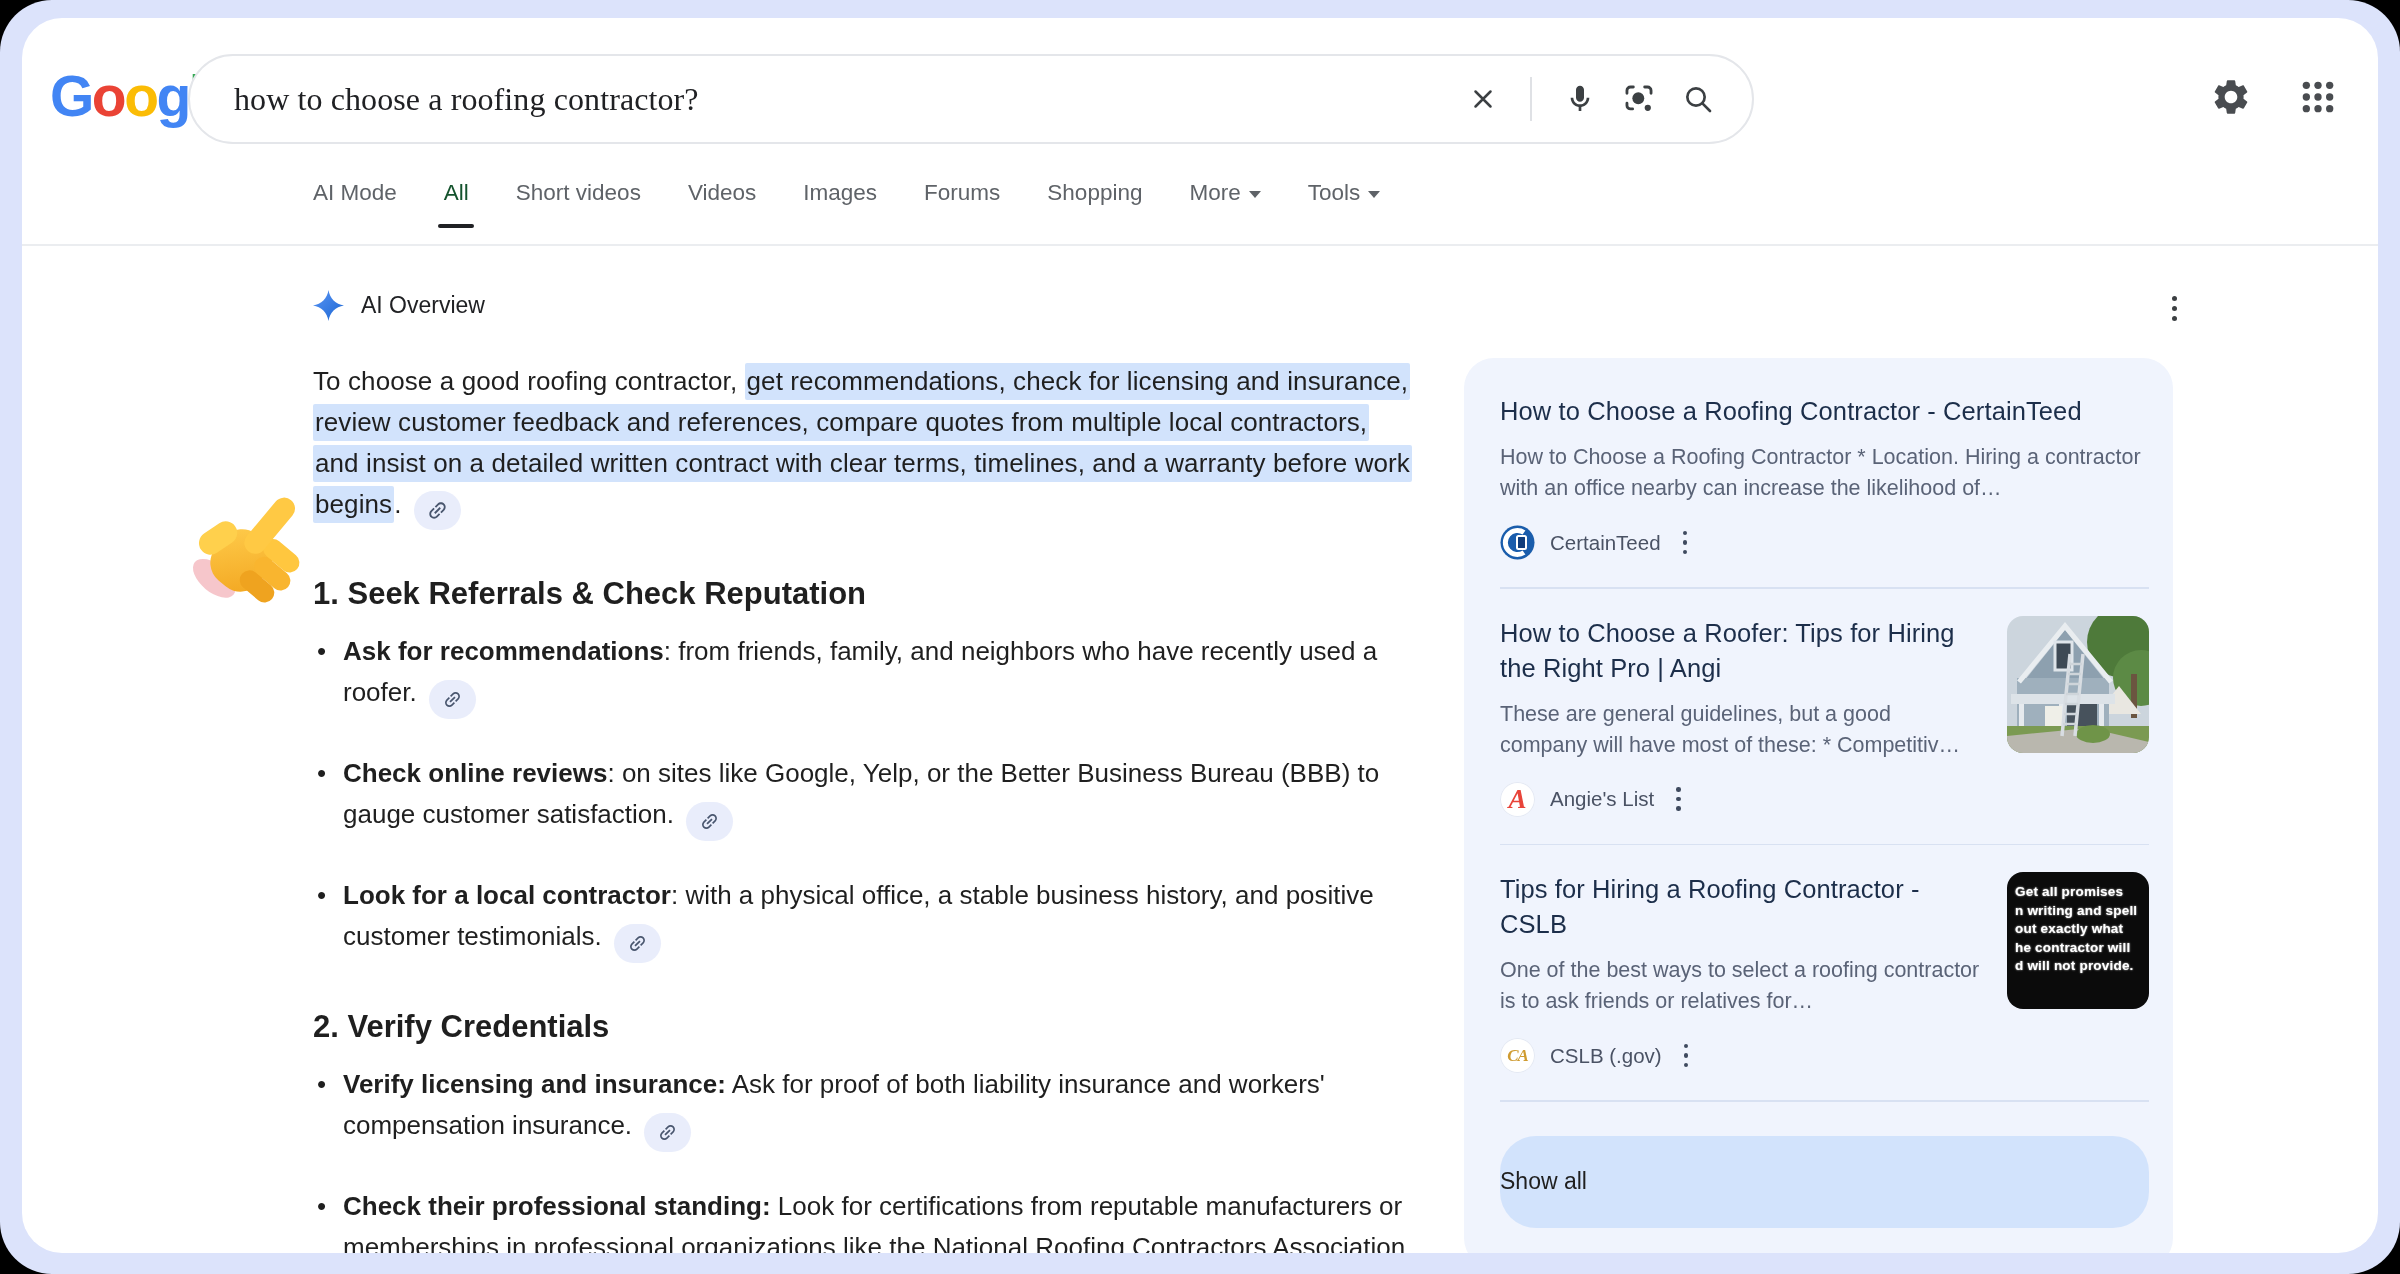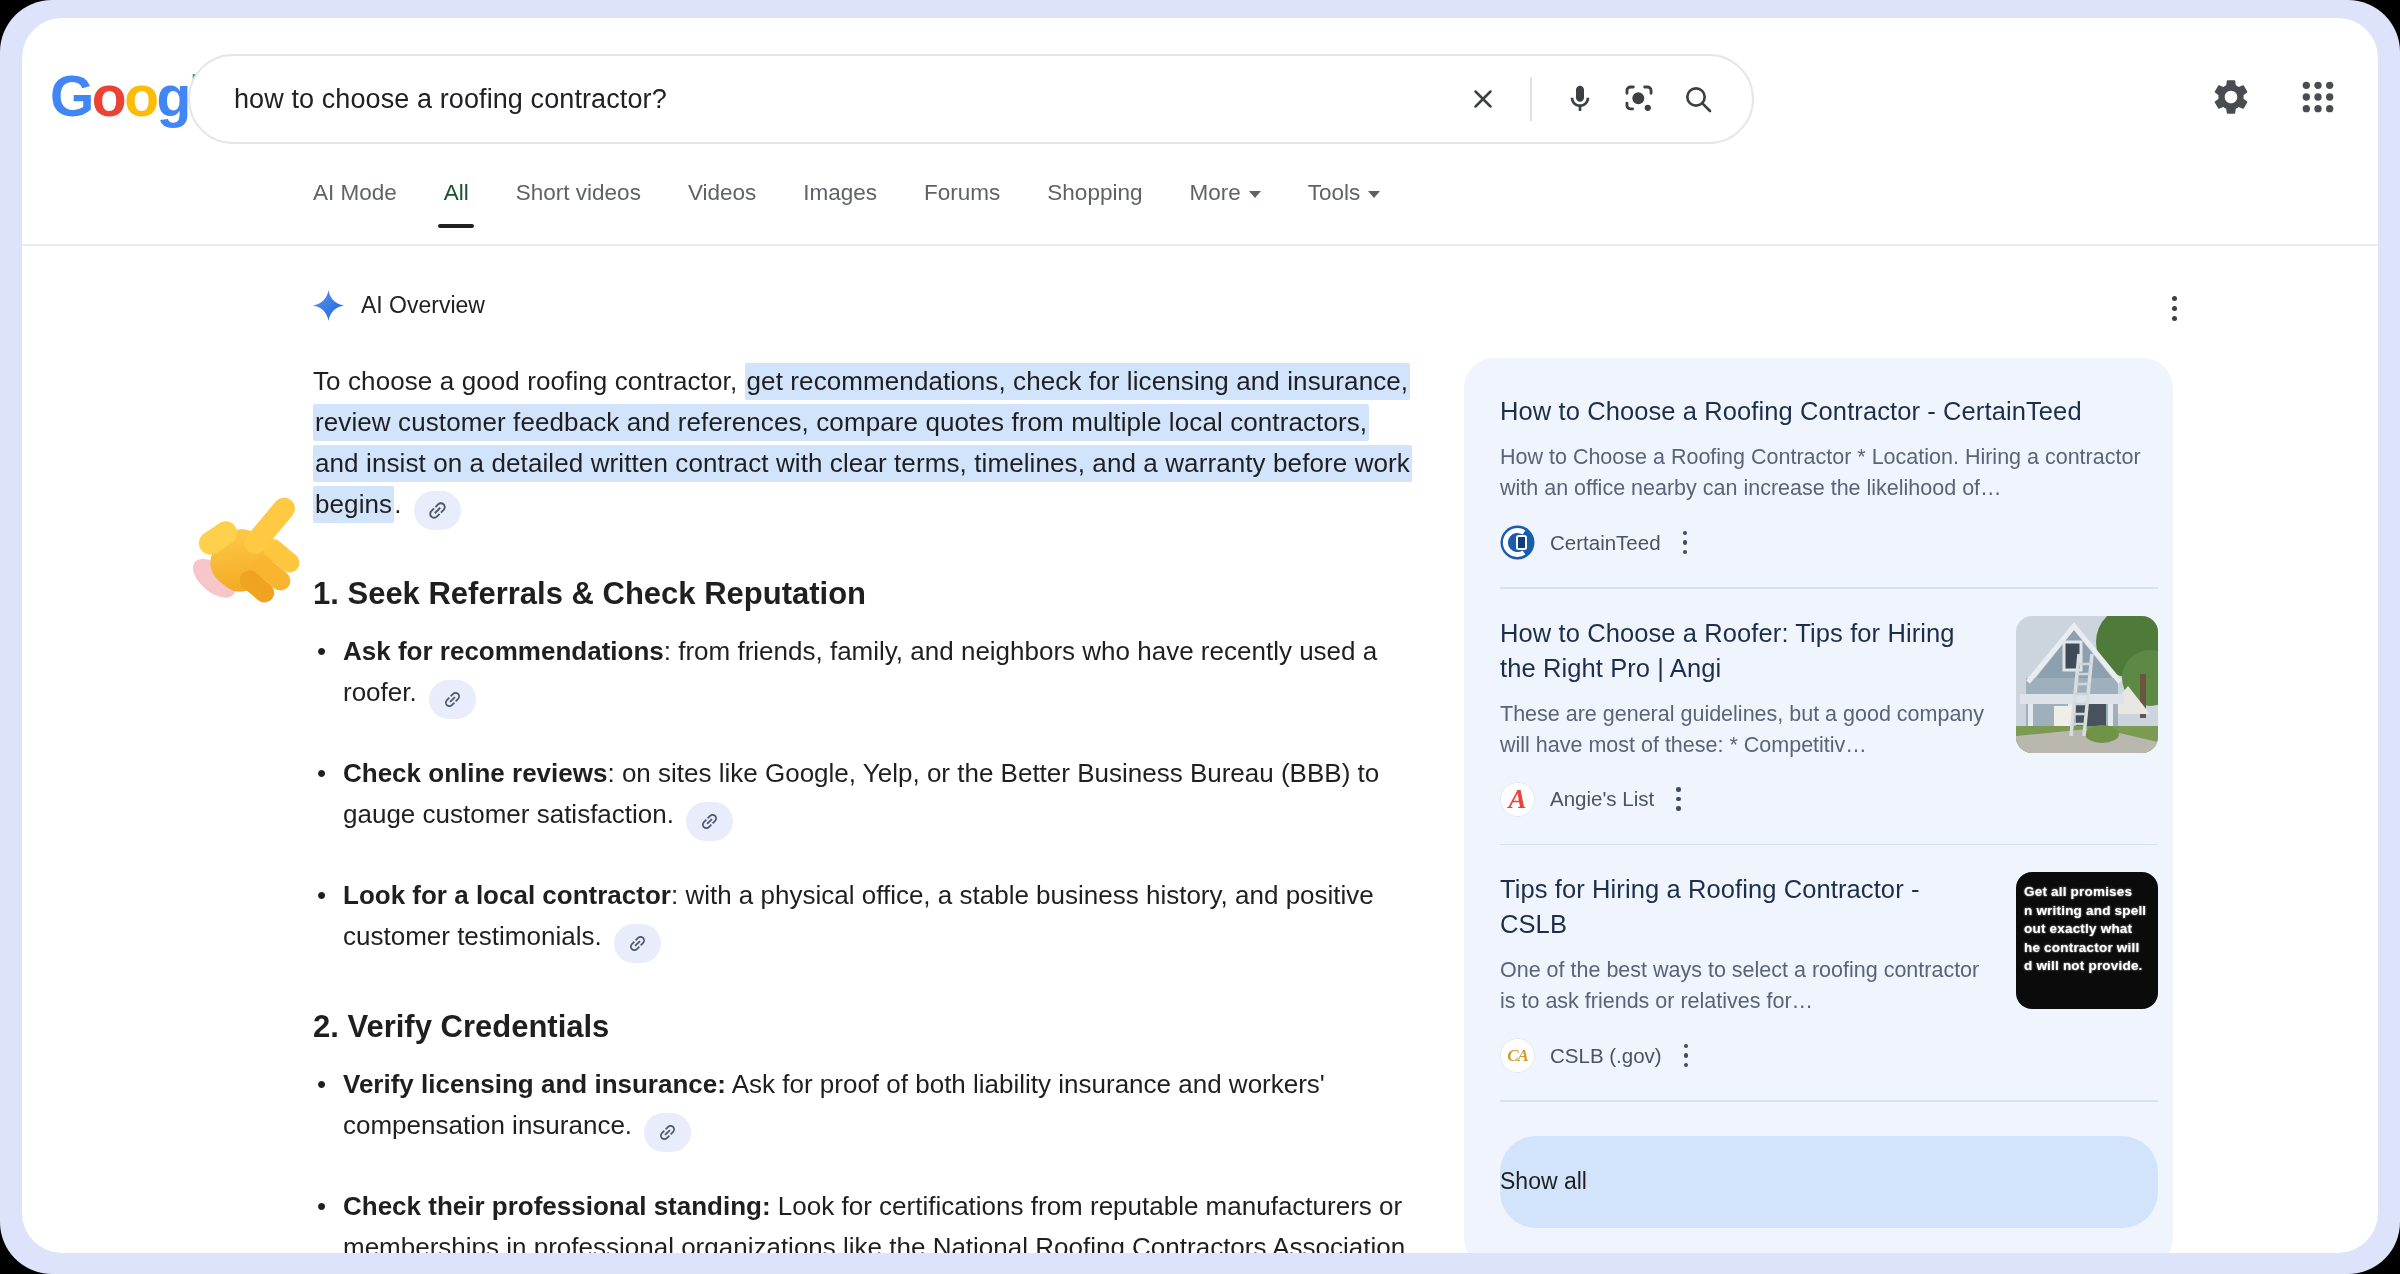--- a/index.html
+++ b/index.html
@@ -10,21 +10,21 @@
            background:#ffffff; border-radius:40px; overflow:hidden; }
 
   
   .logo { position:absolute; left:28px; top:48px; font-size:57px; font-weight:700;
           letter-spacing:-2.5px; line-height:60px; }
   .logo span { display:inline-block; }
 
   .searchbar { position:absolute; left:166px; top:36px; width:1566px; height:90px;
                background:#fff; border:2px solid #e4e6ea; border-radius:46px;
                display:flex; align-items:center; padding:0 38px 0 44px; }
-  .query { flex:1; font-size:27px; color:#202124; letter-spacing:0.1px; }
+  .query { flex:1; font-size:32px; color:#202124; letter-spacing:0.1px;font-family:Liberation Serif, serif; }
   .sb-icons { display:flex; align-items:center; gap:26px; }
   .sb-divider { width:2px; height:44px; background:#dfe1e5; margin:0 6px; }
   .iconbtn { display:flex; align-items:center; justify-content:center; cursor:pointer; }
 
   .top-right { position:absolute; right:40px; top:58px; display:flex; align-items:center; gap:46px; }
 
   
   .tabs { position:absolute; left:291px; top:162px; display:flex; align-items:center; gap:47px;
           font-size:22.5px; color:#5f6368; }
   .tab { position:relative; padding-bottom:22px; cursor:pointer; display:flex; align-items:center; gap:8px; }
@@ -53,21 +53,21 @@
   .aio-list { list-style:none; margin-top:19px; }
   .aio-list li { position:relative; padding-left:30px; margin-bottom:34px;
                  font-size:26px; line-height:41px; }
   .aio-list li::before { content:"•"; position:absolute; left:4px; top:0; font-size:26px; color:#1f1f1f; }
   .b { font-weight:700; }
 
   .hand { position:absolute; left:160px; top:468px; width:138px; height:138px; }
 
   
   .sidebar { position:absolute; left:1442px; top:340px; width:709px; background:#f0f4fd;
-             border-radius:30px; padding:36px 15px 40px 36px; }
+             border-radius:30px; padding:36px 24px 40px 36px; }
   .card { display:flex; gap:24px; }
   .card .txt { flex:1; min-width:0; }
   .card-title { font-size:25.5px; line-height:35px; color:#1c2e4a; letter-spacing:0.1px; cursor:pointer; }
   .card-desc { margin-top:13px; font-size:21.5px; line-height:31px; color:#5a6377; }
   .src-row { margin-top:21px; display:flex; align-items:center; }
   .favicon { width:35px; height:35px; border-radius:50%; background:#fff; display:flex;
              align-items:center; justify-content:center; flex:none; box-shadow:0 0 0 1px #e4e9f4 inset; overflow:hidden; }
   .src-label { margin-left:15px; font-size:20.5px; color:#4a5264; }
   .src-row .kebab { margin-left:22px; }
   .src-row .kebab i { width:4.5px; height:4.5px; background:#3f4a5f; }

